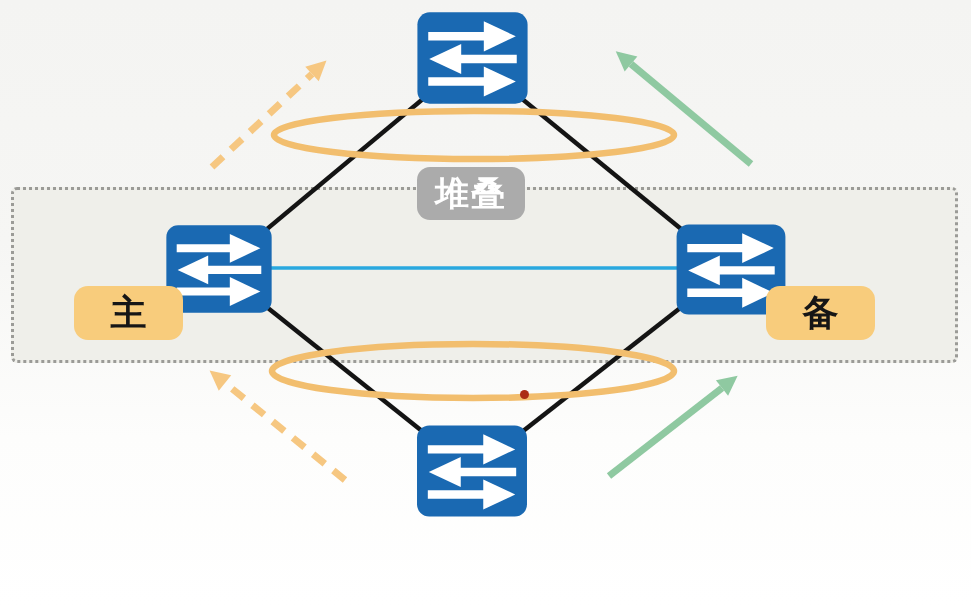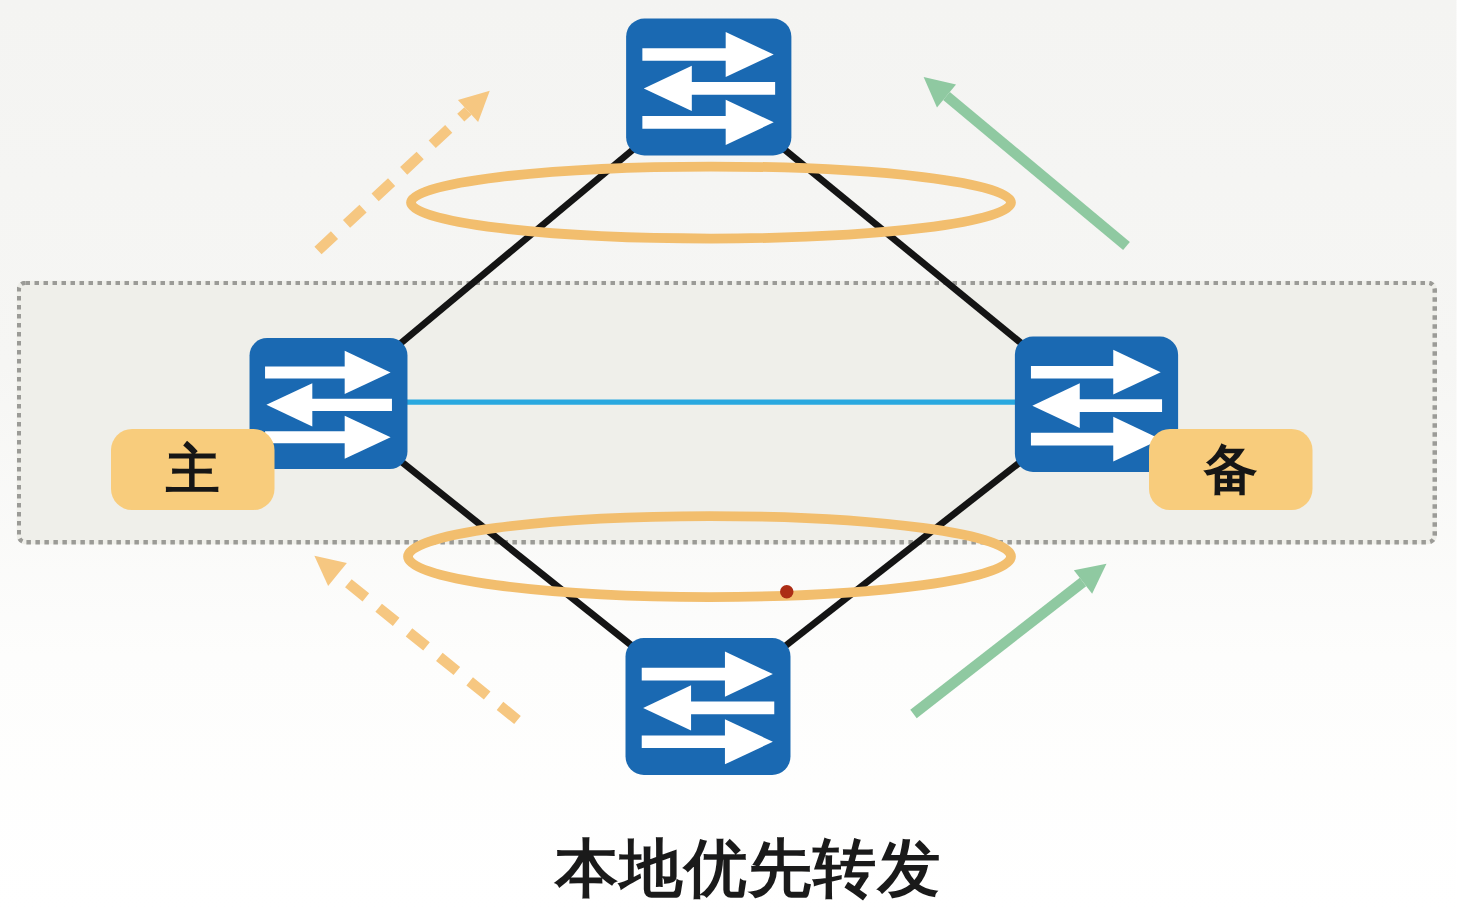--- a/index.html
+++ b/index.html
@@ -153,16 +153,16 @@
       <path class="sw-arrow" d="M107,51 H44"></path>
         <polygon class="sw-head" points="48,35 14,51 48,67"></polygon>
       <path class="sw-arrow" d="M13,75 H76"></path>
         <polygon class="sw-head" points="72,59 106,75 72,91"></polygon>
     </svg>
   </div>
 
   <div class="tag tag-master">主</div>
   <div class="tag tag-backup">备</div>
 
+  <div class="stack-tag">堆叠</div>
 
-  <div class="caption">本地优先转发</div>
 
 </div>
 
 </body></html>

